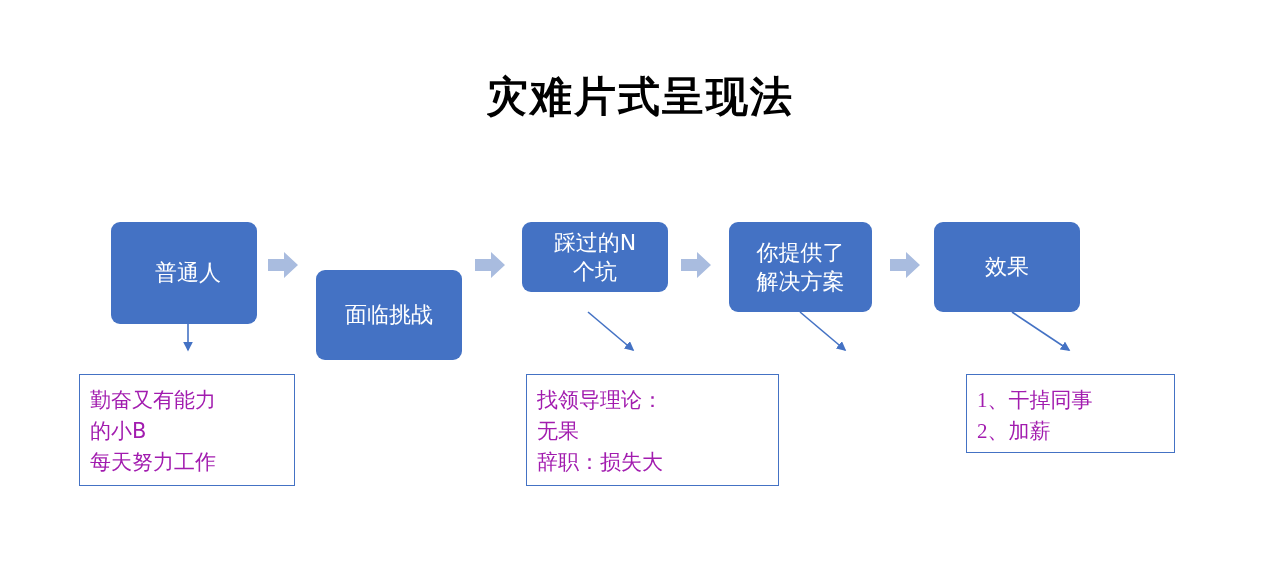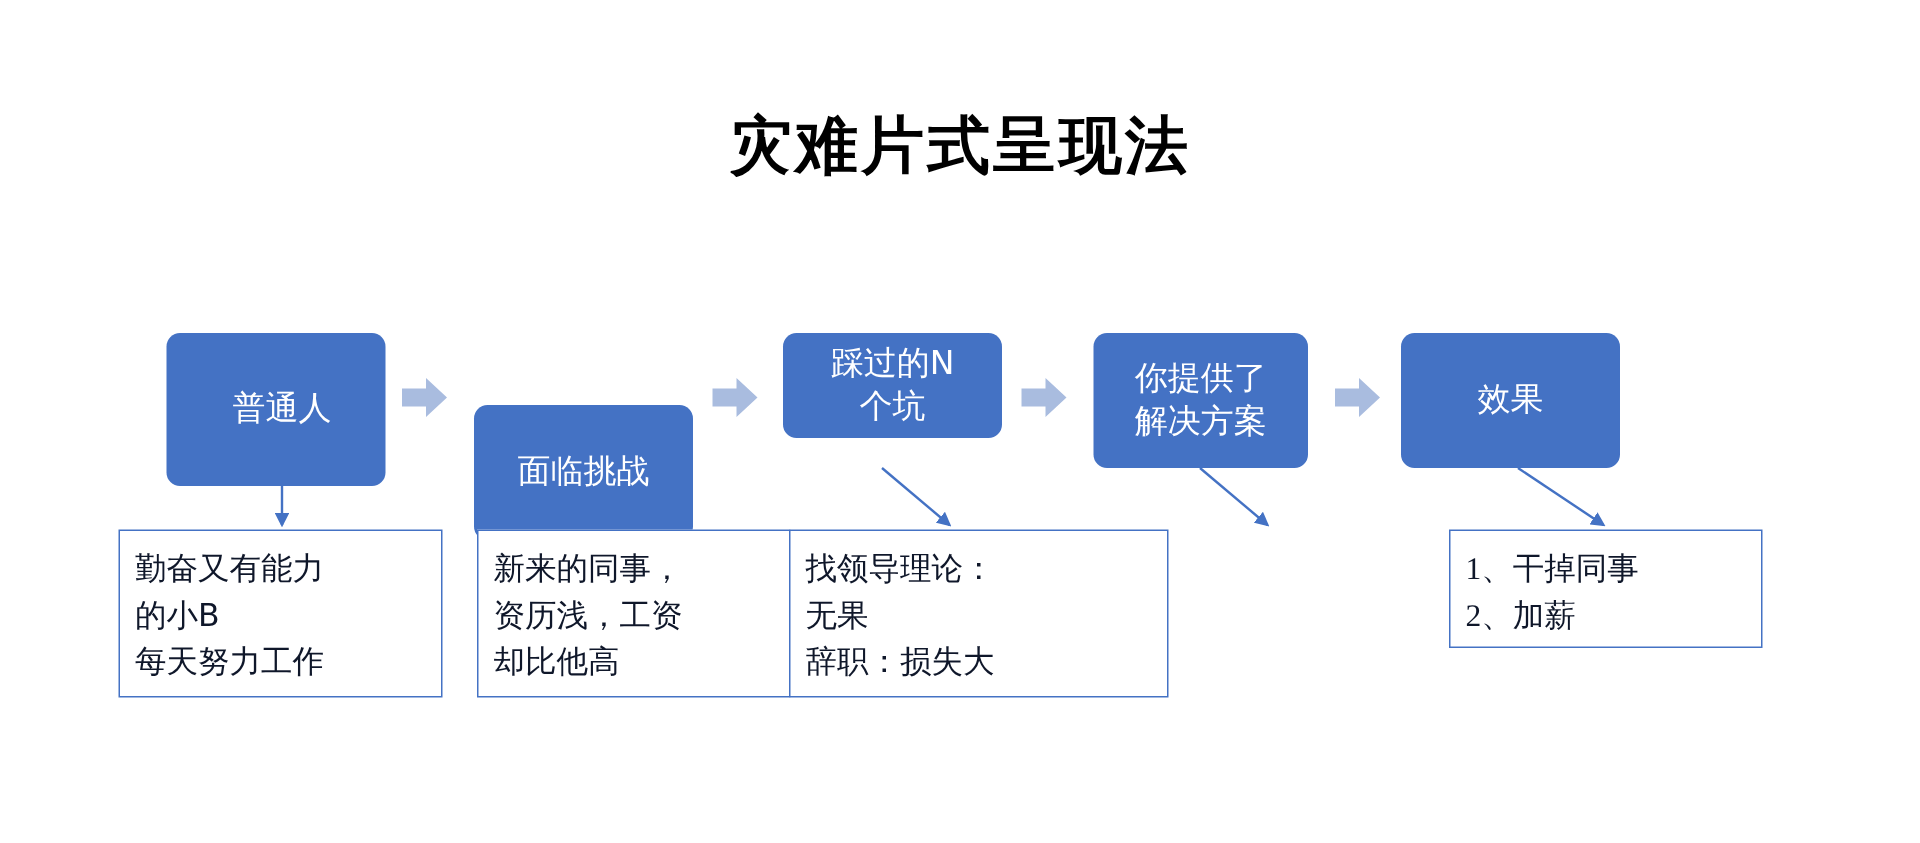--- a/index.html
+++ b/index.html
@@ -53,24 +53,25 @@
     color: #A9BCDF;
   }
   .chevron svg { display: block; width: 100%; height: 100%; }
   .detail-box {
     position: absolute;
     border: 1px solid #4472C4;
     background: #ffffff;
     box-sizing: border-box;
     font-size: 21px;
     line-height: 1.48;
-    color: #0f172a;
+    color: #a21caf;
     padding: 10px 8px 6px 10px;
     white-space: pre-line;
     overflow: hidden;
+    margin-top: 21px;
   }
   .connector {
     position: absolute;
     left: 0;
     top: 0;
     width: 1280px;
     height: 562px;
     pointer-events: none;
   }
 </style>
@@ -127,23 +128,20 @@
       <path d="M2,11 L18,11 L18,4 L32,17 L18,30 L18,23 L2,23 Z" fill="#A9BCDF"></path>
     </svg>
   </div>
 
   <div class="stage-box" style="left:934px; top:222px; width:146px; height:90px;">效果</div>
 
   <div class="detail-box" style="left:79px; top:353px; width:216px; height:112px;">勤奋又有能力
 的小B
 每天努力工作</div>
 
-  <div class="detail-box" style="left:318px; top:353px; width:209px; height:112px;">新来的同事，
-资历浅，工资
-却比他高</div>
 
   <div class="detail-box" style="left:526px; top:353px; width:253px; height:112px;">找领导理论：
 无果
 辞职：损失大</div>
 
 
   <div class="detail-box" style="left:966px; top:353px; width:209px; height:79px;font-family:Liberation Serif, serif;">1、干掉同事
 2、加薪</div>
 
 </div>

